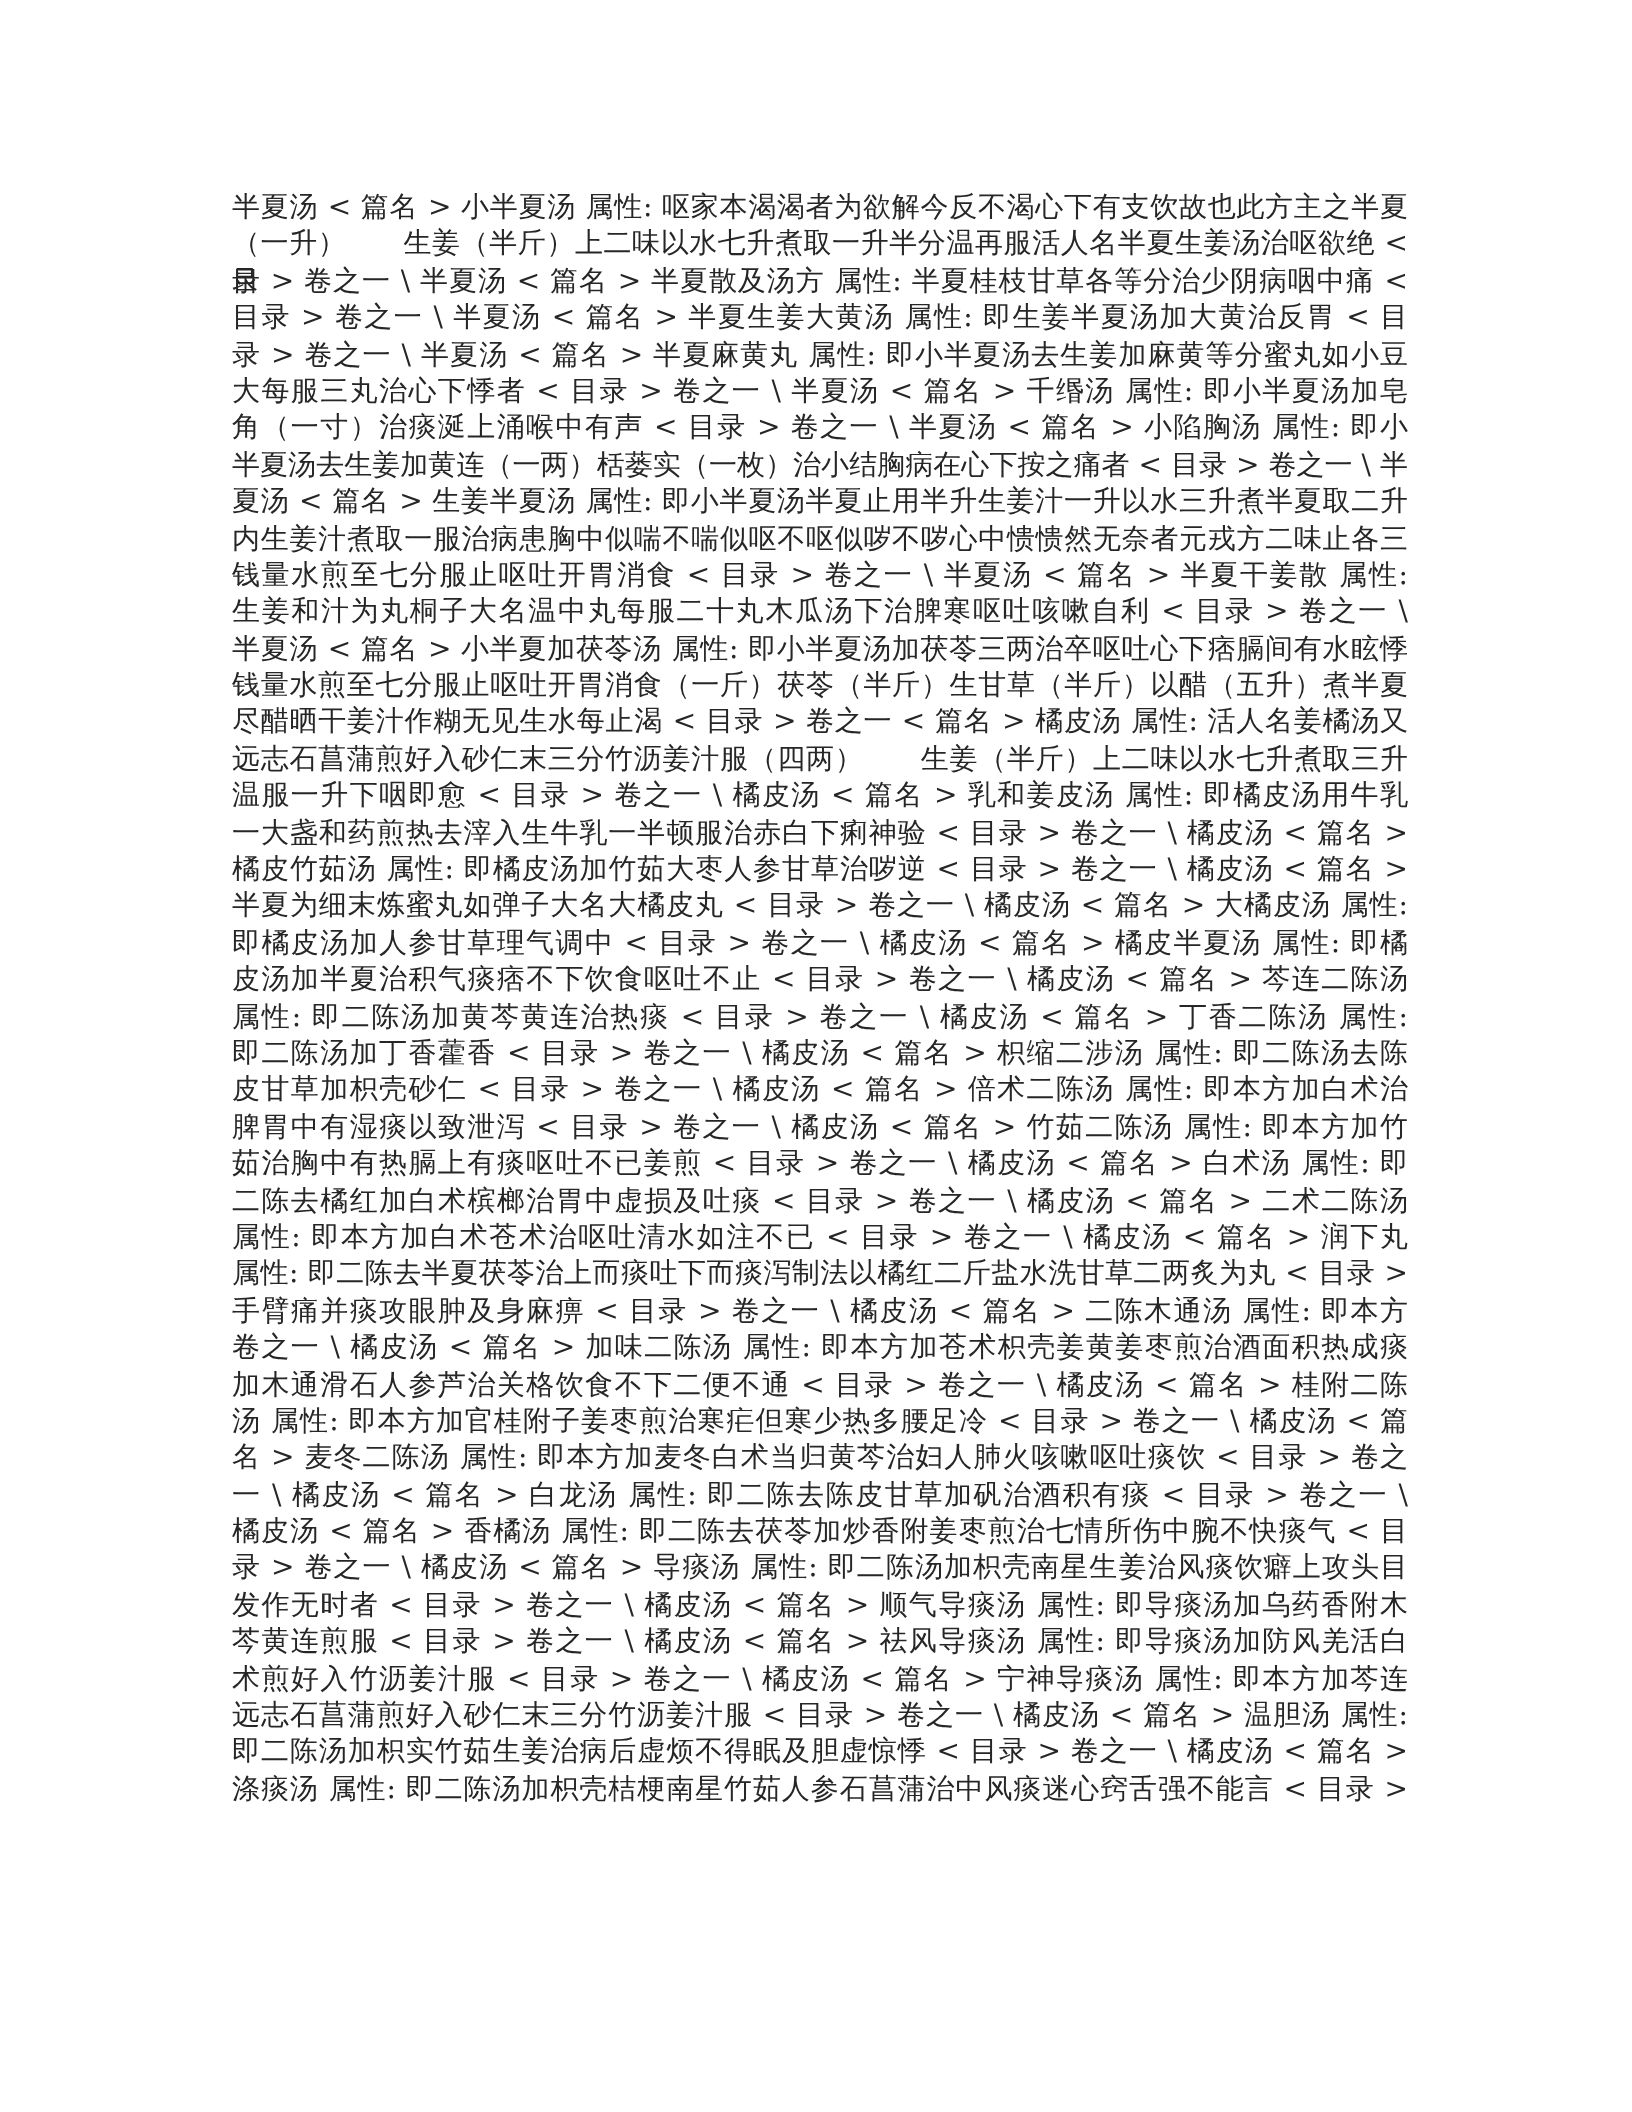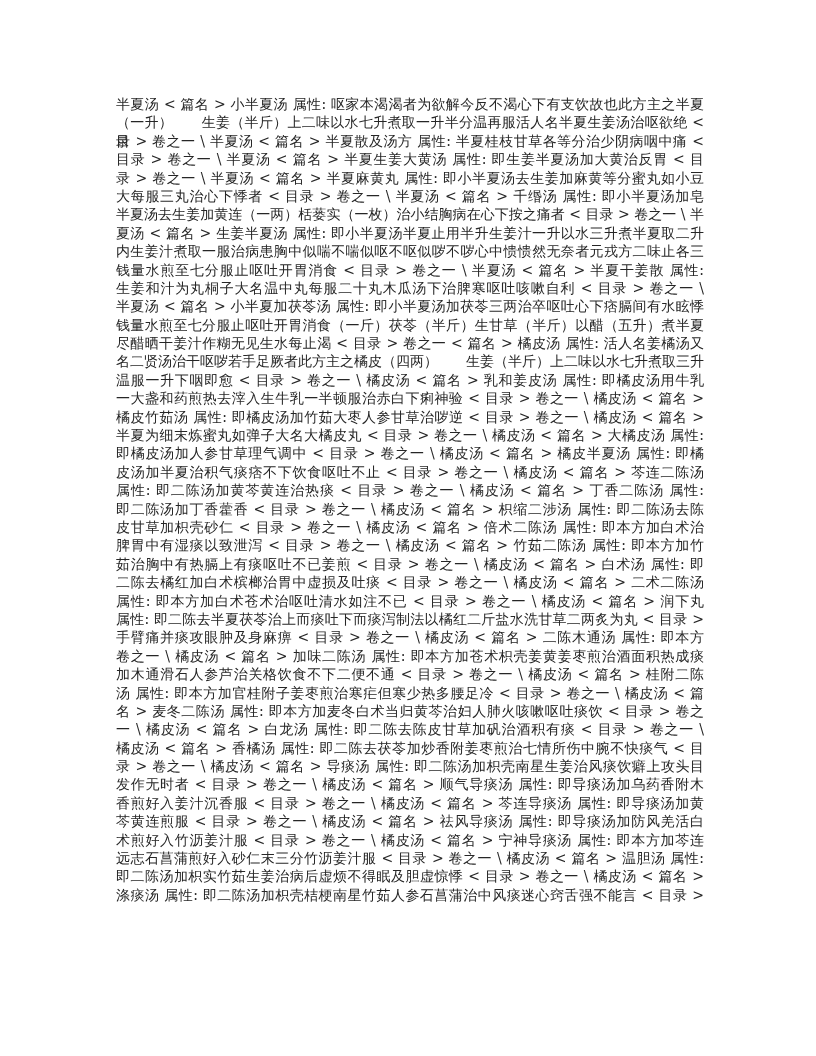--- a/index.html
+++ b/index.html
@@ -37,29 +37,30 @@
 
 <div class="page">
   <div class="text-block">
 
   <div class="text-line">半夏汤 &lt; 篇名 &gt; 小半夏汤 属性: 呕家本渴渴者为欲解今反不渴心下有支饮故也此方主之半夏</div>
       <div class="text-line">（一升）　　生姜（半斤）上二味以水七升煮取一升半分温再服活人名半夏生姜汤治呕欲绝 &lt; 目</div>
       <div class="text-line">录 &gt; 卷之一 \ 半夏汤 &lt; 篇名 &gt; 半夏散及汤方 属性: 半夏桂枝甘草各等分治少阴病咽中痛 &lt;</div>
       <div class="text-line">目录 &gt; 卷之一 \ 半夏汤 &lt; 篇名 &gt; 半夏生姜大黄汤 属性: 即生姜半夏汤加大黄治反胃 &lt; 目</div>
       <div class="text-line">录 &gt; 卷之一 \ 半夏汤 &lt; 篇名 &gt; 半夏麻黄丸 属性: 即小半夏汤去生姜加麻黄等分蜜丸如小豆</div>
       <div class="text-line">大每服三丸治心下悸者 &lt; 目录 &gt; 卷之一 \ 半夏汤 &lt; 篇名 &gt; 千缗汤 属性: 即小半夏汤加皂</div>
+      <div class="text-line">角（一寸）治痰涎上涌喉中有声 &lt; 目录 &gt; 卷之一 \ 半夏汤 &lt; 篇名 &gt; 小陷胸汤 属性: 即小</div>
       <div class="text-line">半夏汤去生姜加黄连（一两）栝蒌实（一枚）治小结胸病在心下按之痛者 &lt; 目录 &gt; 卷之一 \ 半</div>
       <div class="text-line">夏汤 &lt; 篇名 &gt; 生姜半夏汤 属性: 即小半夏汤半夏止用半升生姜汁一升以水三升煮半夏取二升</div>
       <div class="text-line">内生姜汁煮取一服治病患胸中似喘不喘似呕不呕似哕不哕心中愦愦然无奈者元戎方二味止各三</div>
       <div class="text-line">钱量水煎至七分服止呕吐开胃消食 &lt; 目录 &gt; 卷之一 \ 半夏汤 &lt; 篇名 &gt; 半夏干姜散 属性:</div>
       <div class="text-line">生姜和汁为丸桐子大名温中丸每服二十丸木瓜汤下治脾寒呕吐咳嗽自利 &lt; 目录 &gt; 卷之一 \</div>
       <div class="text-line">半夏汤 &lt; 篇名 &gt; 小半夏加茯苓汤 属性: 即小半夏汤加茯苓三两治卒呕吐心下痞膈间有水眩悸</div>
       <div class="text-line">钱量水煎至七分服止呕吐开胃消食（一斤）茯苓（半斤）生甘草（半斤）以醋（五升）煮半夏</div>
       <div class="text-line">尽醋晒干姜汁作糊无见生水每止渴 &lt; 目录 &gt; 卷之一 &lt; 篇名 &gt; 橘皮汤 属性: 活人名姜橘汤又</div>
-      <div class="text-line">名二贤汤治干呕哕若手足厥者此方主之橘皮（四两）　　生姜（半斤）上二味以水七升煮取三升</div>
+      <div class="text-line">远志石菖蒲煎好入砂仁末三分竹沥姜汁服（四两）　　生姜（半斤）上二味以水七升煮取三升</div>
       <div class="text-line">温服一升下咽即愈 &lt; 目录 &gt; 卷之一 \ 橘皮汤 &lt; 篇名 &gt; 乳和姜皮汤 属性: 即橘皮汤用牛乳</div>
       <div class="text-line">一大盏和药煎热去滓入生牛乳一半顿服治赤白下痢神验 &lt; 目录 &gt; 卷之一 \ 橘皮汤 &lt; 篇名 &gt;</div>
       <div class="text-line">橘皮竹茹汤 属性: 即橘皮汤加竹茹大枣人参甘草治哕逆 &lt; 目录 &gt; 卷之一 \ 橘皮汤 &lt; 篇名 &gt;</div>
       <div class="text-line">半夏为细末炼蜜丸如弹子大名大橘皮丸 &lt; 目录 &gt; 卷之一 \ 橘皮汤 &lt; 篇名 &gt; 大橘皮汤 属性:</div>
       <div class="text-line">即橘皮汤加人参甘草理气调中 &lt; 目录 &gt; 卷之一 \ 橘皮汤 &lt; 篇名 &gt; 橘皮半夏汤 属性: 即橘</div>
       <div class="text-line">皮汤加半夏治积气痰痞不下饮食呕吐不止 &lt; 目录 &gt; 卷之一 \ 橘皮汤 &lt; 篇名 &gt; 芩连二陈汤</div>
       <div class="text-line">属性: 即二陈汤加黄芩黄连治热痰 &lt; 目录 &gt; 卷之一 \ 橘皮汤 &lt; 篇名 &gt; 丁香二陈汤 属性:</div>
       <div class="text-line">即二陈汤加丁香藿香 &lt; 目录 &gt; 卷之一 \ 橘皮汤 &lt; 篇名 &gt; 枳缩二涉汤 属性: 即二陈汤去陈</div>
       <div class="text-line">皮甘草加枳壳砂仁 &lt; 目录 &gt; 卷之一 \ 橘皮汤 &lt; 篇名 &gt; 倍术二陈汤 属性: 即本方加白术治</div>
       <div class="text-line">脾胃中有湿痰以致泄泻 &lt; 目录 &gt; 卷之一 \ 橘皮汤 &lt; 篇名 &gt; 竹茹二陈汤 属性: 即本方加竹</div>
@@ -69,20 +70,19 @@
       <div class="text-line">属性: 即二陈去半夏茯苓治上而痰吐下而痰泻制法以橘红二斤盐水洗甘草二两炙为丸 &lt; 目录 &gt;</div>
       <div class="text-line">手臂痛并痰攻眼肿及身麻痹 &lt; 目录 &gt; 卷之一 \ 橘皮汤 &lt; 篇名 &gt; 二陈木通汤 属性: 即本方</div>
       <div class="text-line">卷之一 \ 橘皮汤 &lt; 篇名 &gt; 加味二陈汤 属性: 即本方加苍术枳壳姜黄姜枣煎治酒面积热成痰</div>
       <div class="text-line">加木通滑石人参芦治关格饮食不下二便不通 &lt; 目录 &gt; 卷之一 \ 橘皮汤 &lt; 篇名 &gt; 桂附二陈</div>
       <div class="text-line">汤 属性: 即本方加官桂附子姜枣煎治寒疟但寒少热多腰足冷 &lt; 目录 &gt; 卷之一 \ 橘皮汤 &lt; 篇</div>
       <div class="text-line">名 &gt; 麦冬二陈汤 属性: 即本方加麦冬白术当归黄芩治妇人肺火咳嗽呕吐痰饮 &lt; 目录 &gt; 卷之</div>
       <div class="text-line">一 \ 橘皮汤 &lt; 篇名 &gt; 白龙汤 属性: 即二陈去陈皮甘草加矾治酒积有痰 &lt; 目录 &gt; 卷之一 \</div>
       <div class="text-line">橘皮汤 &lt; 篇名 &gt; 香橘汤 属性: 即二陈去茯苓加炒香附姜枣煎治七情所伤中腕不快痰气 &lt; 目</div>
       <div class="text-line">录 &gt; 卷之一 \ 橘皮汤 &lt; 篇名 &gt; 导痰汤 属性: 即二陈汤加枳壳南星生姜治风痰饮癖上攻头目</div>
       <div class="text-line">发作无时者 &lt; 目录 &gt; 卷之一 \ 橘皮汤 &lt; 篇名 &gt; 顺气导痰汤 属性: 即导痰汤加乌药香附木</div>
-      <div class="text-line">香煎好入姜汁沉香服 &lt; 目录 &gt; 卷之一 \ 橘皮汤 &lt; 篇名 &gt; 芩连导痰汤 属性: 即导痰汤加黄</div>
       <div class="text-line">芩黄连煎服 &lt; 目录 &gt; 卷之一 \ 橘皮汤 &lt; 篇名 &gt; 祛风导痰汤 属性: 即导痰汤加防风羌活白</div>
       <div class="text-line">术煎好入竹沥姜汁服 &lt; 目录 &gt; 卷之一 \ 橘皮汤 &lt; 篇名 &gt; 宁神导痰汤 属性: 即本方加芩连</div>
       <div class="text-line">远志石菖蒲煎好入砂仁末三分竹沥姜汁服 &lt; 目录 &gt; 卷之一 \ 橘皮汤 &lt; 篇名 &gt; 温胆汤 属性:</div>
       <div class="text-line">即二陈汤加枳实竹茹生姜治病后虚烦不得眠及胆虚惊悸 &lt; 目录 &gt; 卷之一 \ 橘皮汤 &lt; 篇名 &gt;</div>
       <div class="text-line">涤痰汤 属性: 即二陈汤加枳壳桔梗南星竹茹人参石菖蒲治中风痰迷心窍舌强不能言 &lt; 目录 &gt;</div>
     </div>
 </div>
 
 </body></html>

